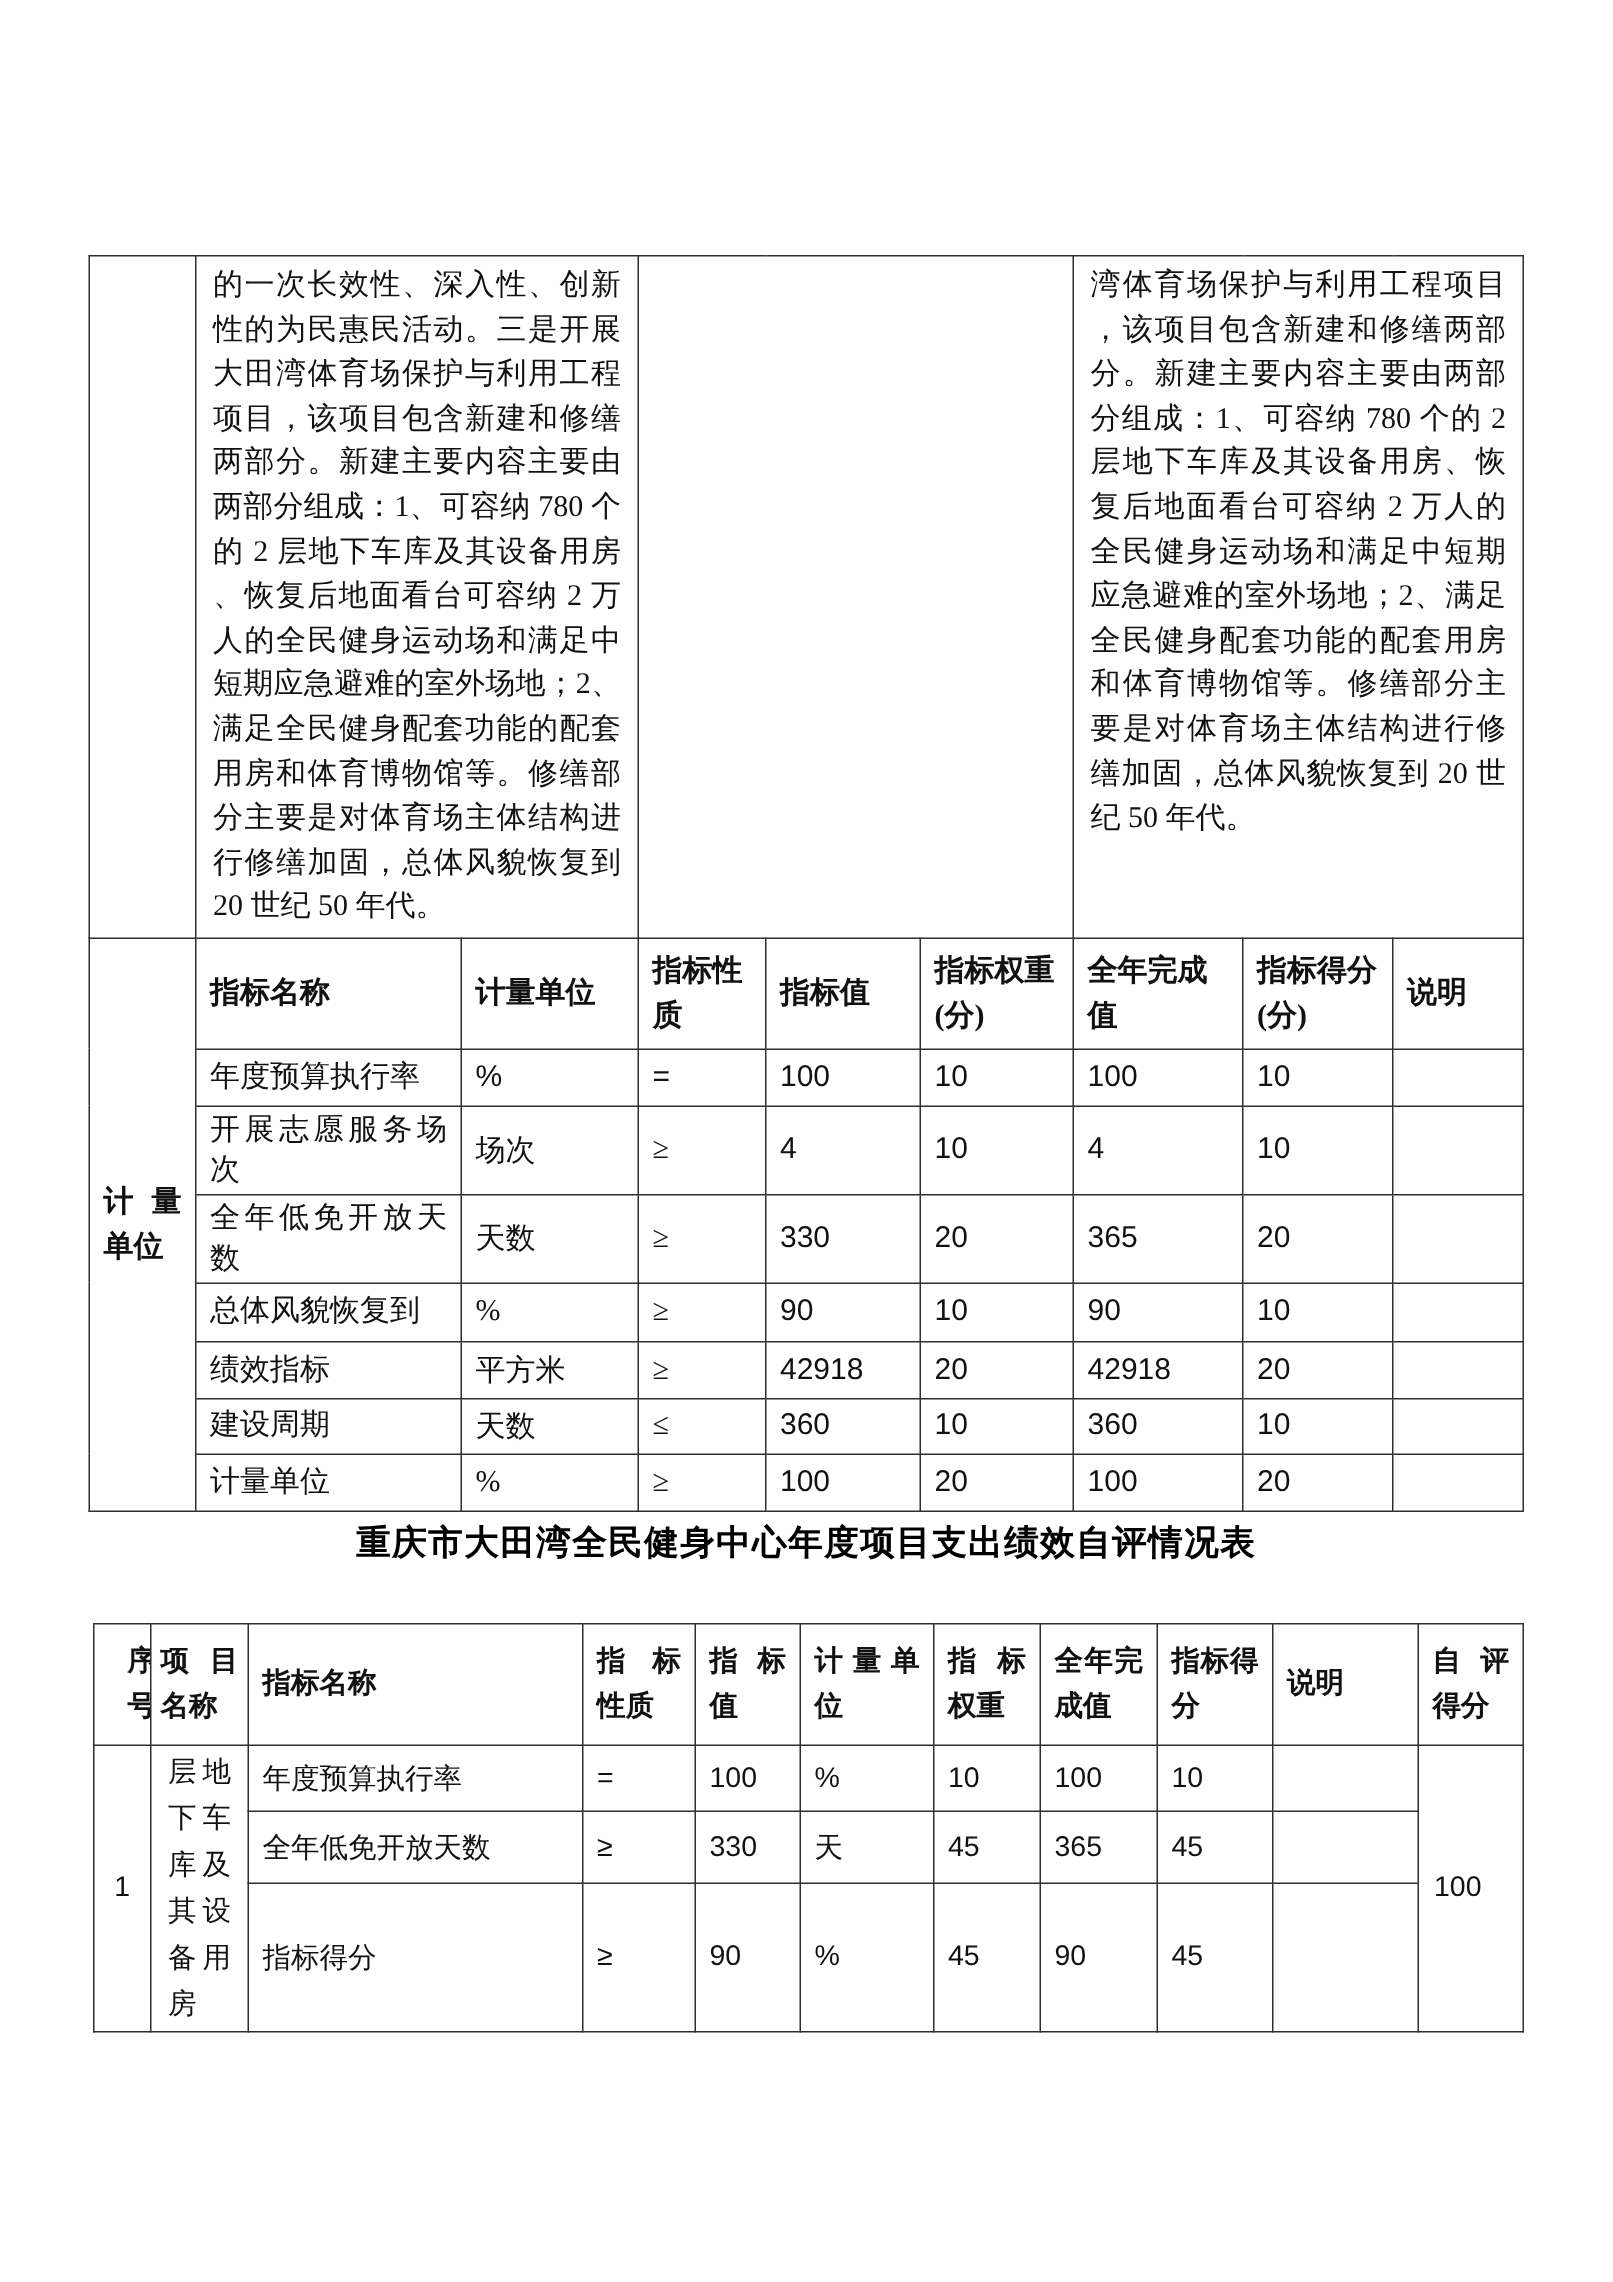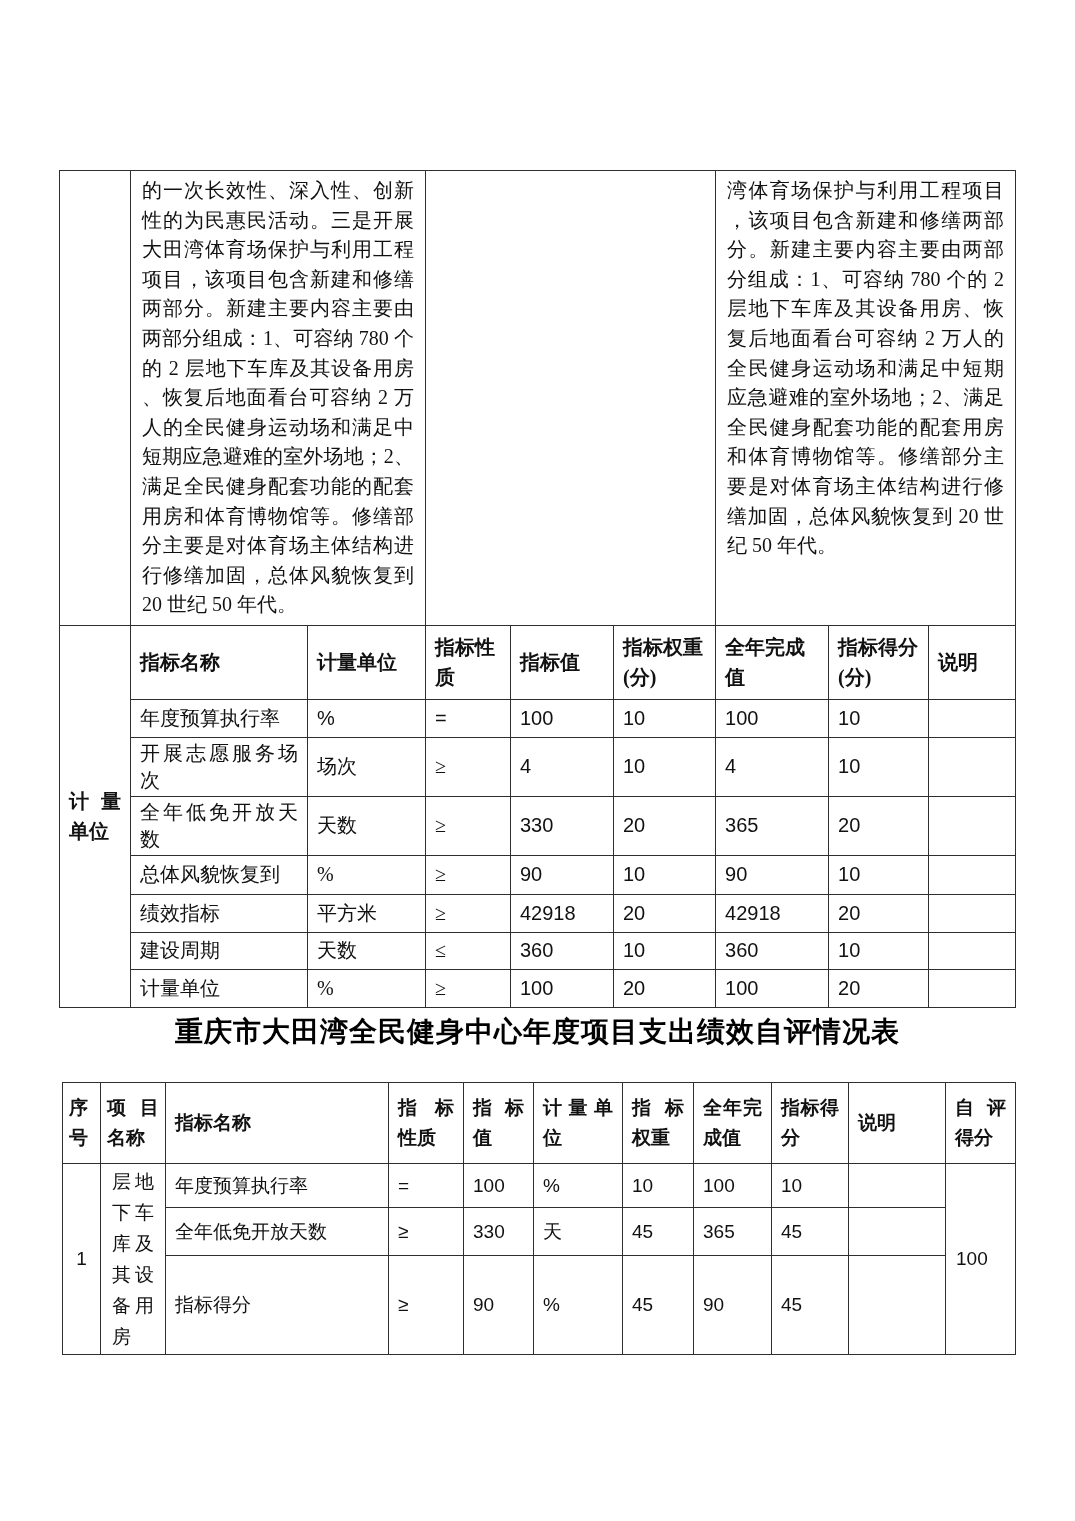--- a/index.html
+++ b/index.html
@@ -47,21 +47,21 @@
   .num { font-family: "Liberation Sans", sans-serif; font-size: 19px; }
 
   
   .doc-title {
     position: absolute;
     left: 0; top: 1013px;
     width: 100%;
     text-align: center;
     font-family: Liberation Serif, serif;
     font-weight: 700;
-    font-size: 28px;
+    font-size: 23px;
     letter-spacing: 1px;
     color: #000000;
   }
 
   
   .t2 { left: 62px; top: 1082px; width: 953px; }
   .t2 td { font-size: 19px; padding: 2px 9px; vertical-align: middle; }
   .t2 .hdr2 td {
     font-weight: bold;
     line-height: 30px;
@@ -197,21 +197,21 @@
         <col style="width:70px">
         <col style="width:89px">
       <col style="width:71px">
         <col style="width:78px">
         <col style="width:77px">
       <col style="width:97px">
         <col style="width:70px">
     </colgroup>
     <tbody>
         <tr class="hdr2" style="height:81px">
-      <td style="padding:2px 6px">序号</td>
+      <td style="padding:2px 22px">序号</td>
       <td style="padding:8px 6px">项目名称</td>
       <td>指标名称</td>
       <td>指标性质</td>
       <td>指标值</td>
       <td>计量单位</td>
       <td>指标权重</td>
       <td>全年完成值</td>
       <td>指标得分</td>
       <td>说明</td>
       <td>自评得分</td>

